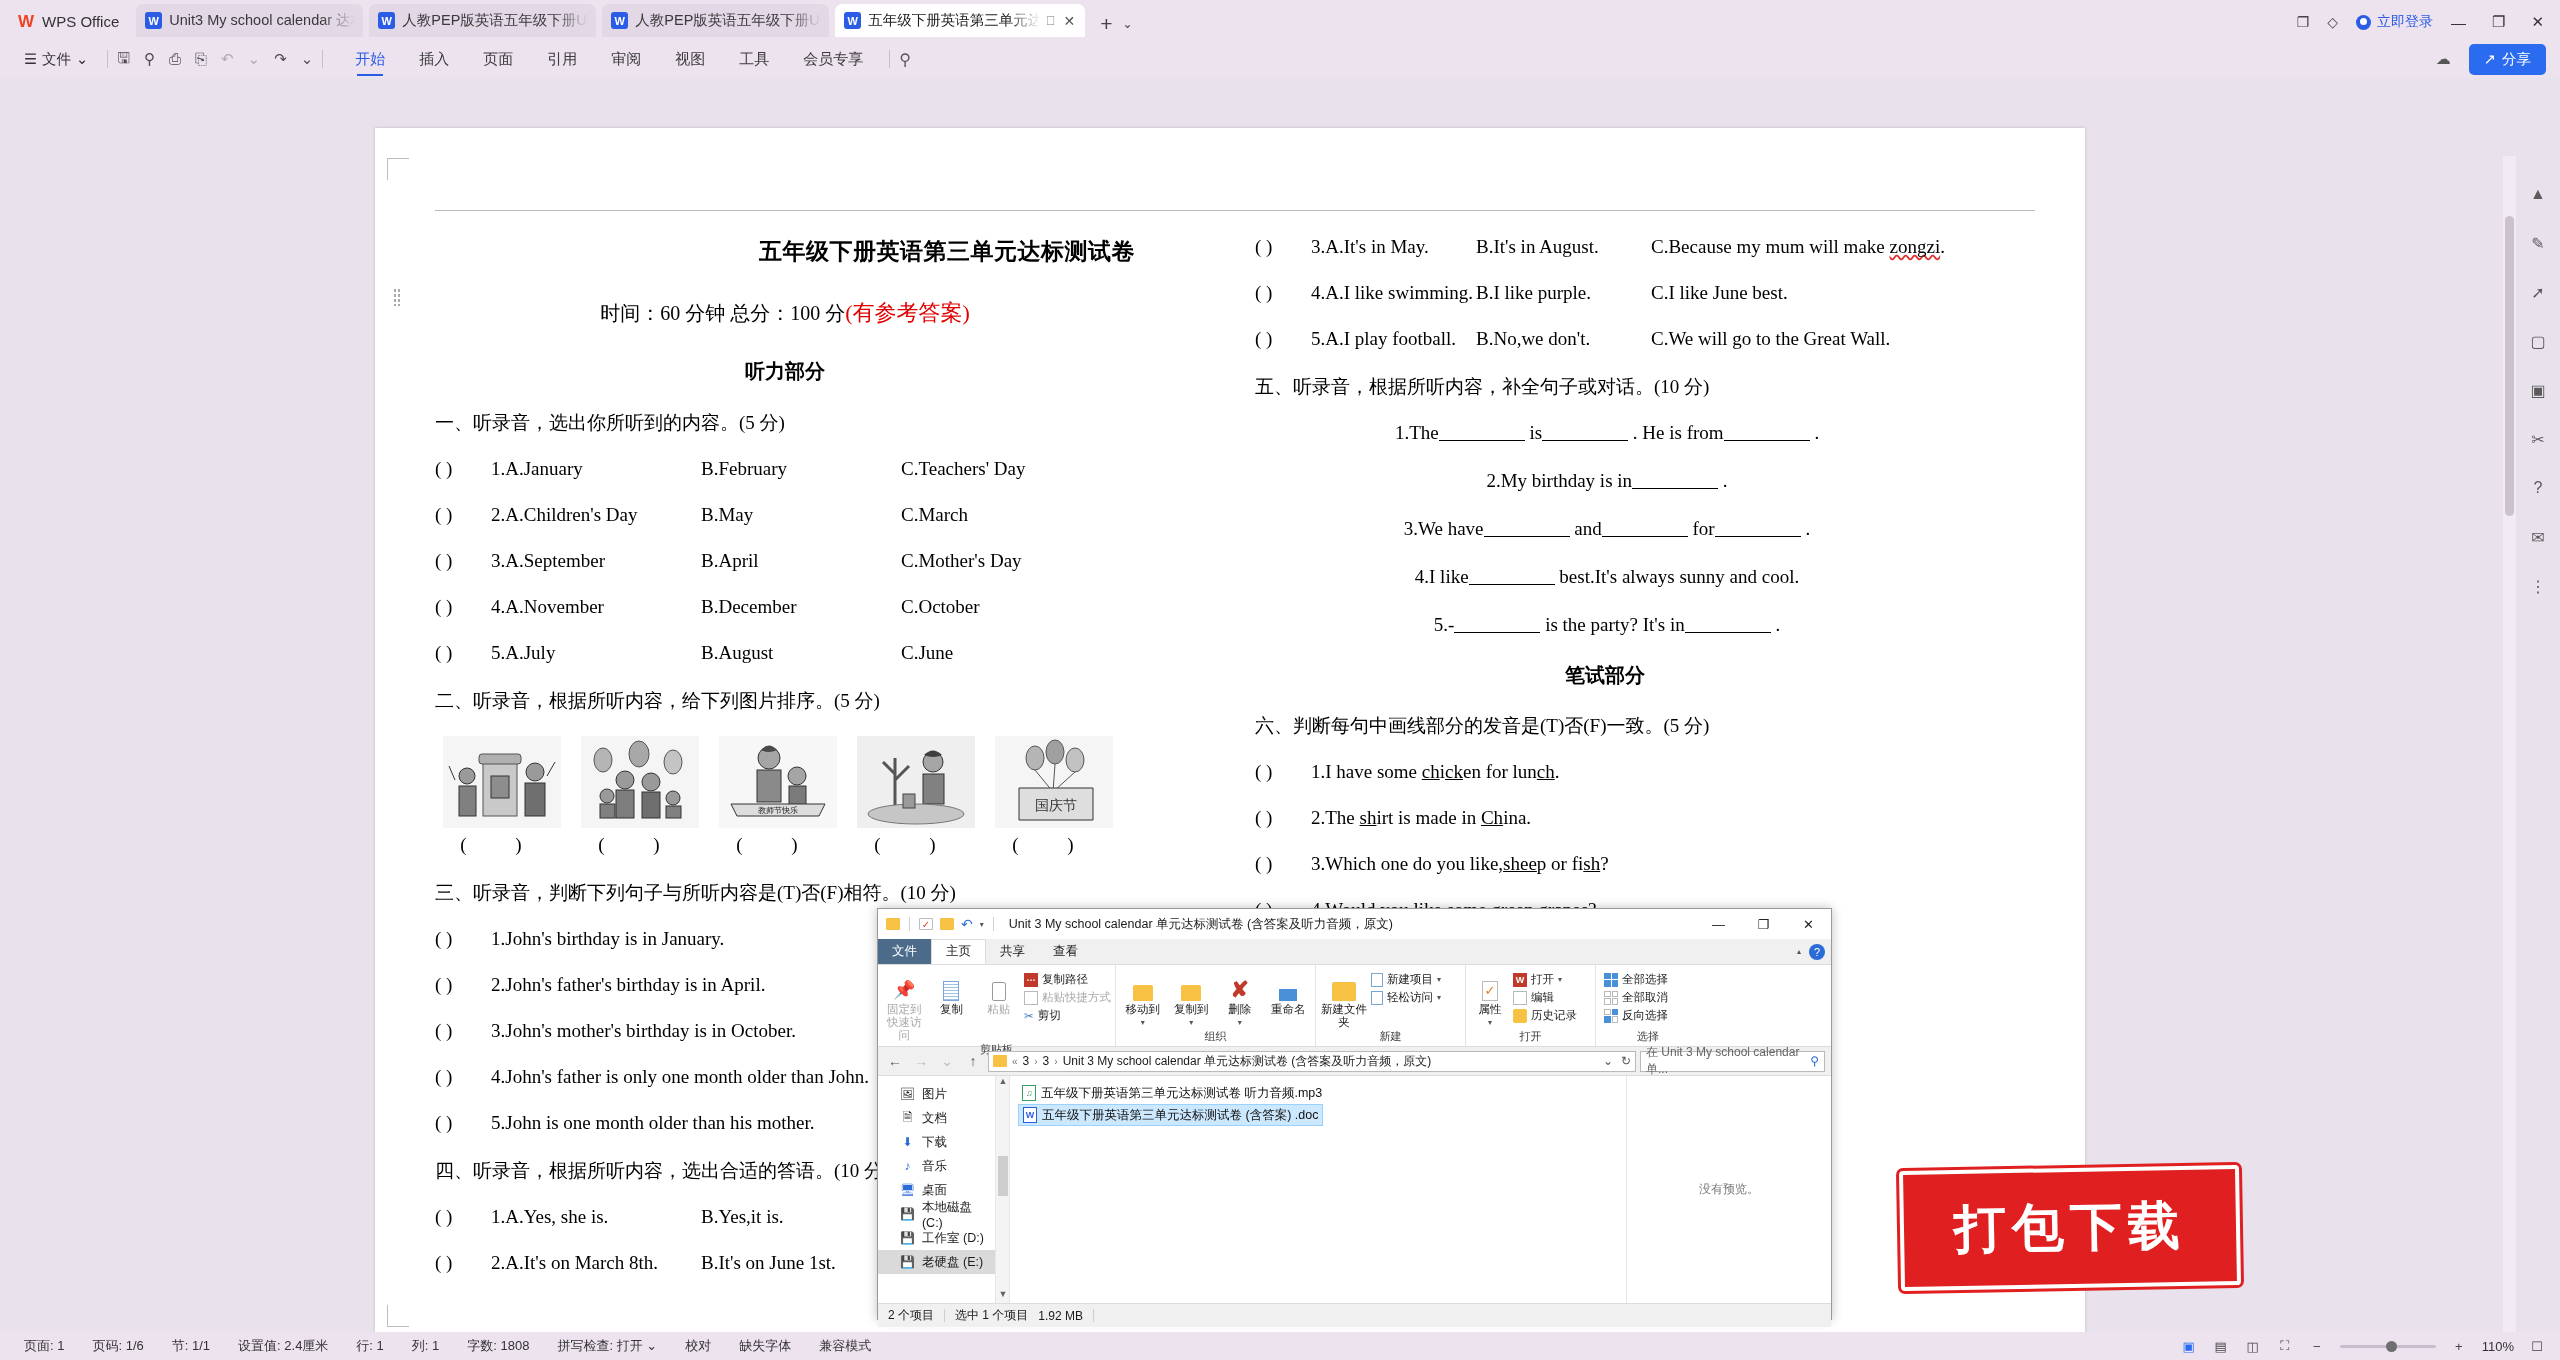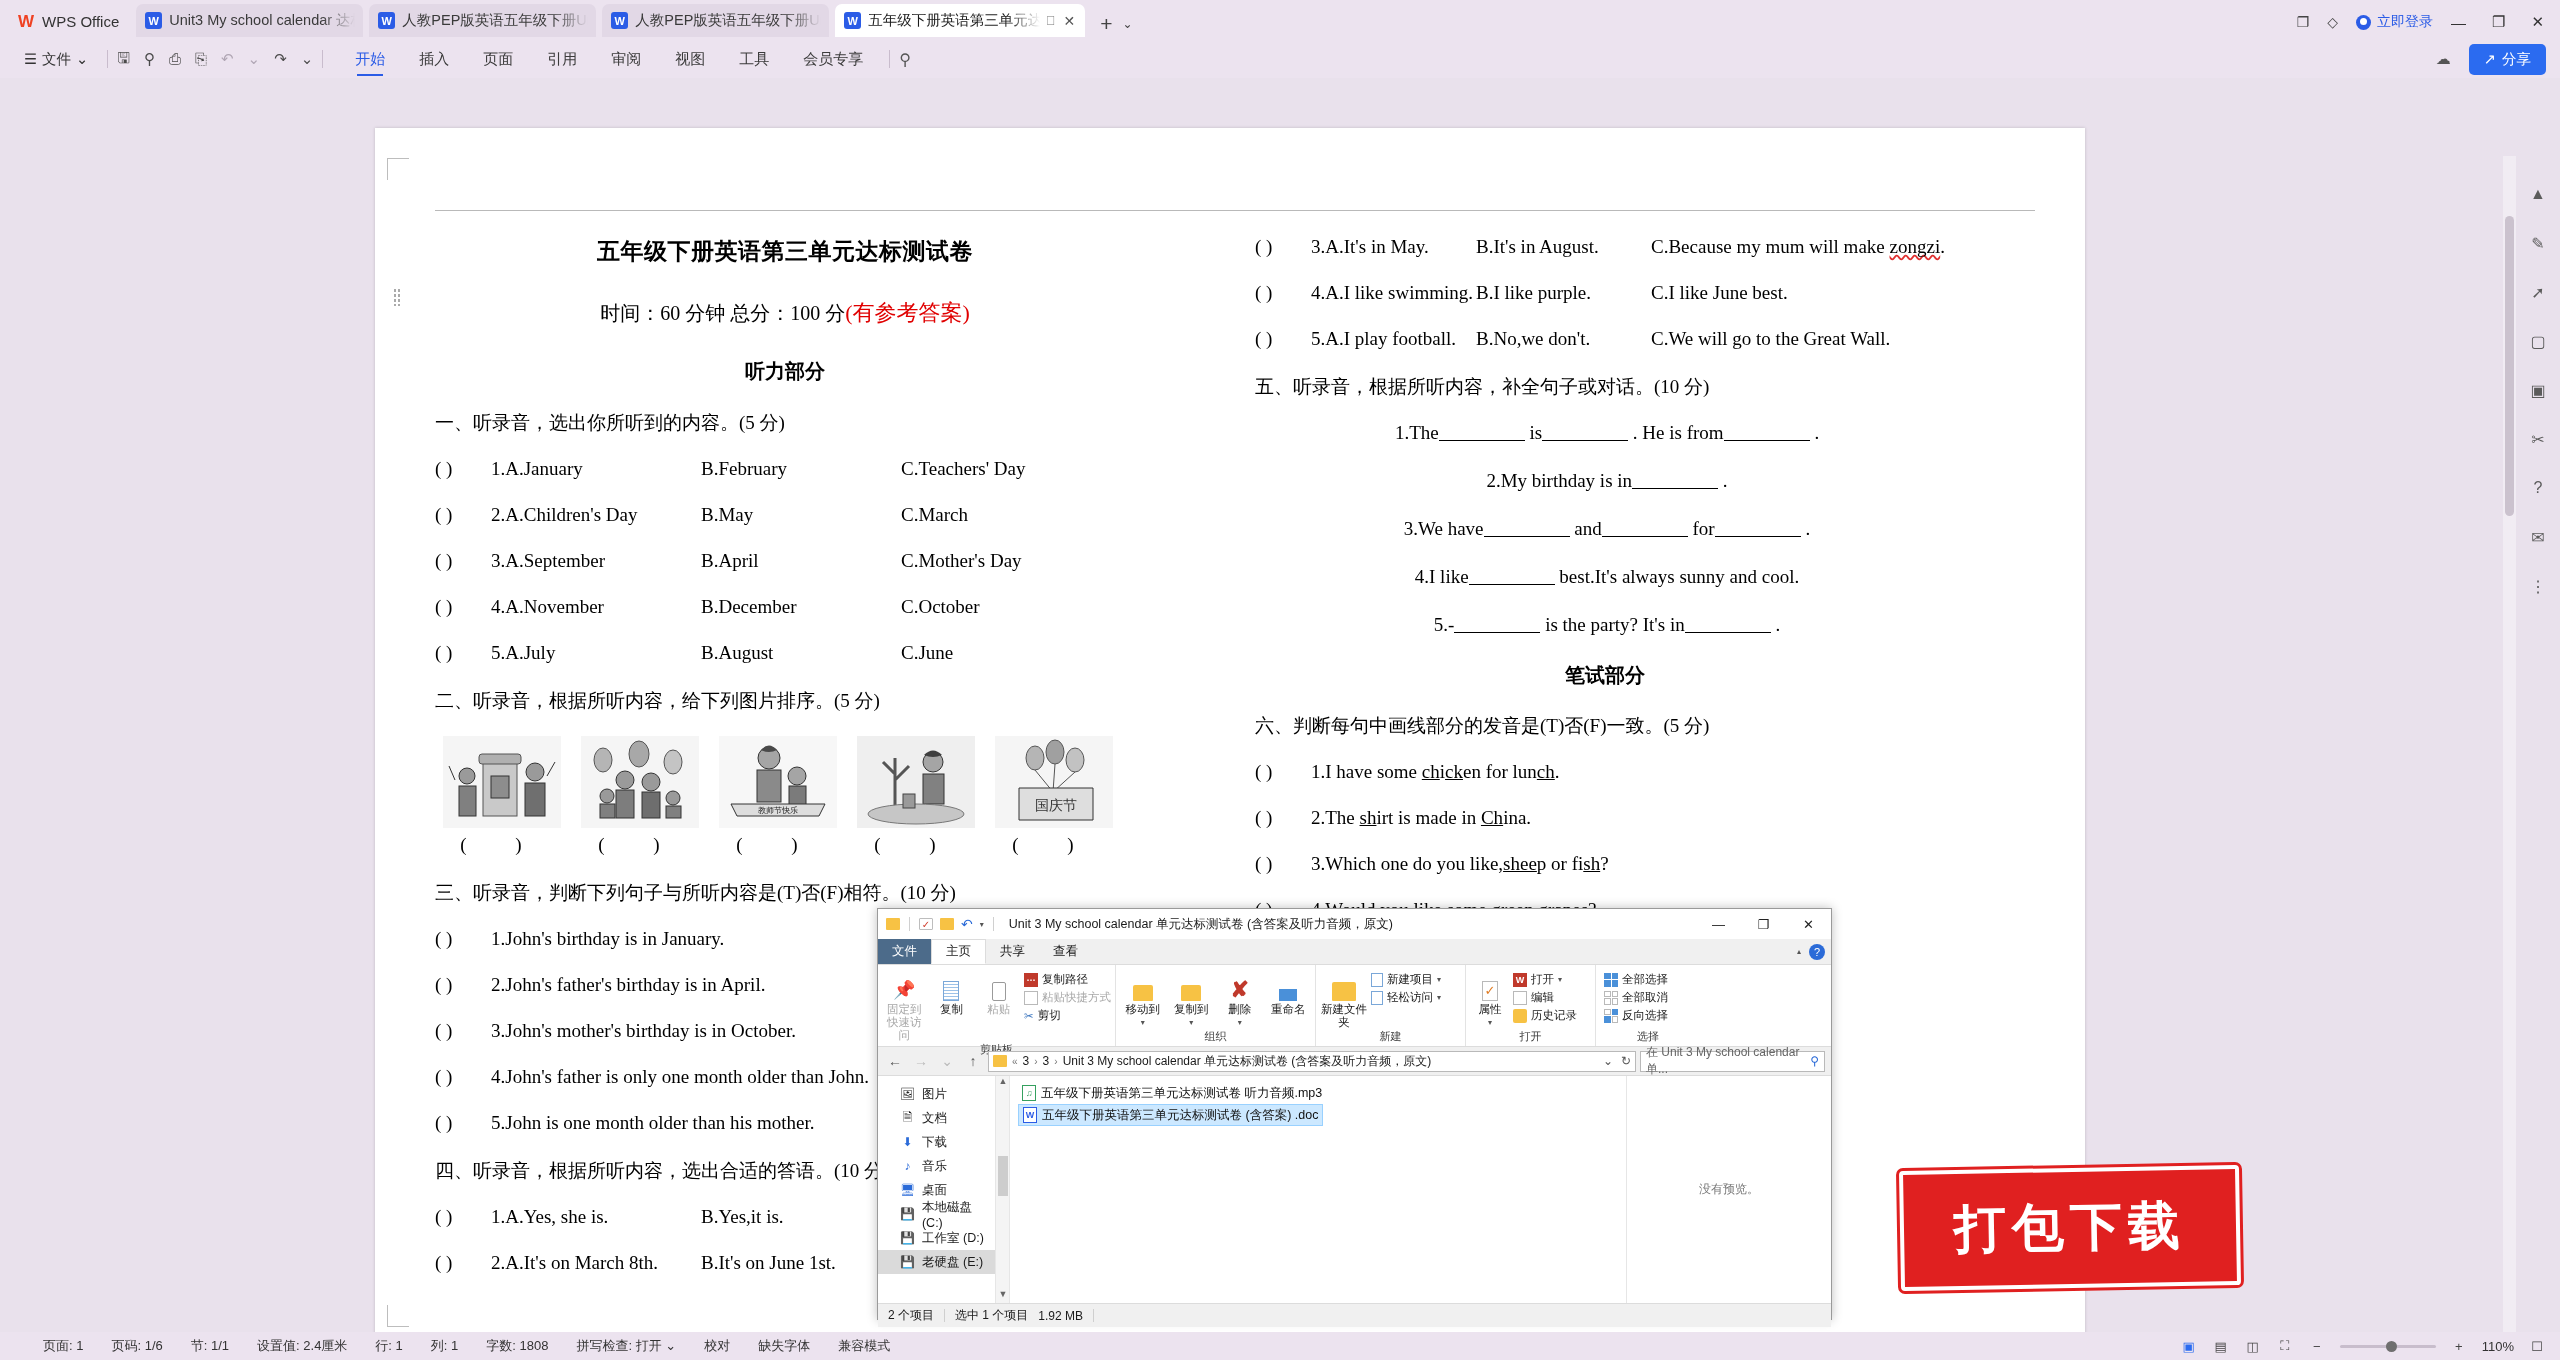--- a/index.html
+++ b/index.html
@@ -114,21 +114,21 @@
 
   .doc-body{
     position:absolute; left:0; top:0; width:1710px; height:1225px;
     font-family:"Liberation Serif", serif; color:#000;
   }
   .col{ position:absolute; top:108px; width:700px; }
   .col-l{ left:60px; }
   .col-r{ left:880px; }
 
   .ctitle{
-    text-align:center; font-weight:bold; font-size:23px; letter-spacing:.5px;
+    text-align:right; font-weight:bold; font-size:23px; letter-spacing:.5px;
     margin-bottom:31px;
   }
   .cline{ text-align:center; font-weight:normal; font-size:20px; margin-bottom:30px; }
   .cline .red{ color:#e00000; font-size:22px; }
   .csect{ text-align:center; font-weight:bold; font-size:20px; margin-bottom:25px; }
   .qhead{ font-size:19px; margin:0 0 22px 0; }
   .qrow{ font-size:19px; margin:0 0 24px 0; display:flex; }
   .qrow .paren{ width:56px; flex:0 0 auto; }
   .qrow .c1{ width:210px; flex:0 0 auto; }
   .qrow .c2{ width:200px; flex:0 0 auto; }
@@ -267,21 +267,21 @@
   .rightbar .gi{ width:24px;height:24px;display:flex;align-items:center;justify-content:center; }
   .scrollcol{
     position:absolute; right:44px; top:78px; width:13px; height:1260px; background:#f1ecf3;
   }
   .scrollcol .thumb{ position:absolute; left:2px; top:60px; width:9px; height:300px; background:#cbc2ce; border-radius:5px; }
 
   
   .statusbar{
     position:absolute; left:0; bottom:0; width:2560px; height:28px;
     background:#ece3ef; display:flex; align-items:center; gap:0;
-    font-size:13px; color:#333; padding-left:29px;
+    font-size:13px; color:#333; padding-left:10px;
   }
   .statusbar .s{ padding:0 14px; white-space:nowrap; }
   .sb-right{ margin-left:auto; display:flex; align-items:center; gap:14px; padding-right:14px; }
   .zoomtrack{ width:96px;height:3px;background:#c8bdcc;border-radius:2px;position:relative; }
   .zoomtrack .knob{ position:absolute;left:46px;top:-4px;width:11px;height:11px;border-radius:50%;background:#6f6f6f; }
   .sb-ico{ width:18px;height:18px;display:flex;align-items:center;justify-content:center;font-size:13px;color:#444; }
   .sb-ico.act{ color:#2b6bf0; }
 </style>
 </head>
 <body>

